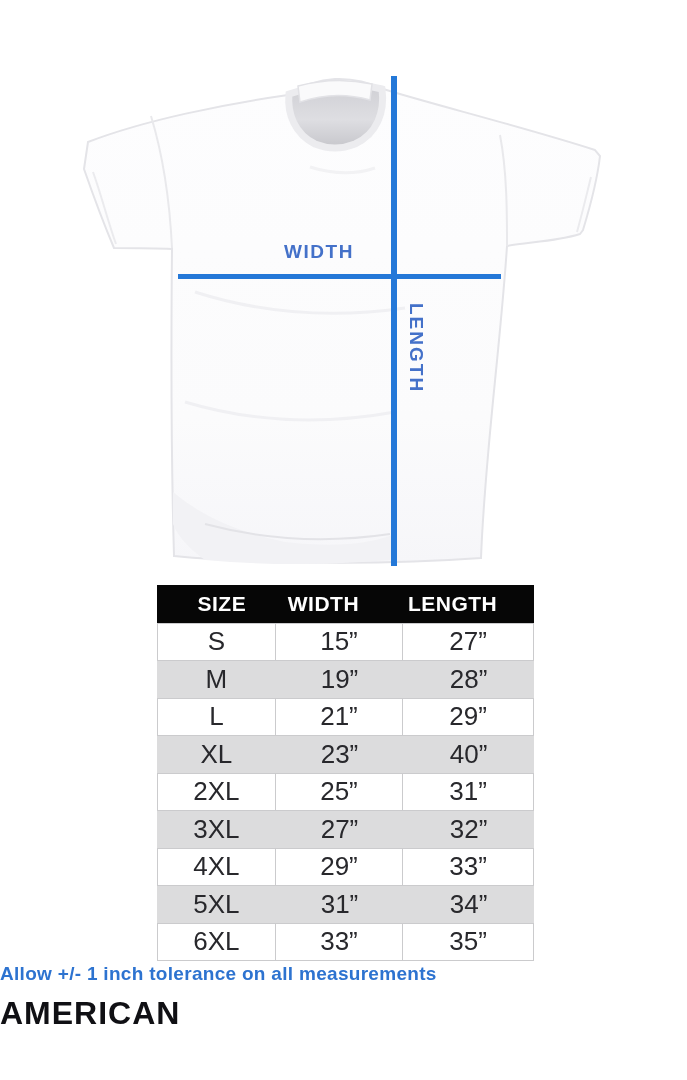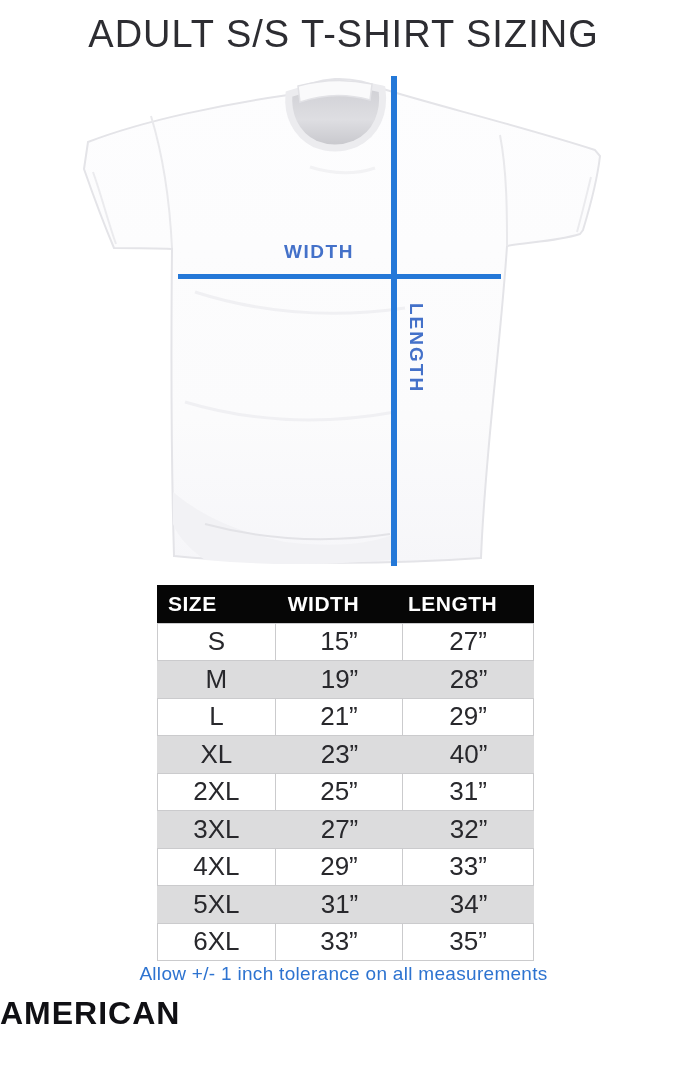--- a/index.html
+++ b/index.html
@@ -37,51 +37,50 @@
   
   .size-table { position:absolute; left:157px; top:585px; width:377px; }
   .thead {
     display:flex; height:38px; align-items:center;
     background:#060606; color:#ffffff;
     font-size:21px; font-weight:700; letter-spacing:0.5px;
   }
   .col-size   { width:31.5%; }
   .col-width  { width:33.8%; }
   .col-length { width:34.7%; }
-  .thead .col-size { padding-left:11px; text-align:left; }
+  .thead .col-size { padding-left:11px; text-align:center; }
   .thead .col-width, .thead .col-length { text-align:center; padding-right:32px; }
   .trow {
     display:flex; height:37.5px;
     font-size:26px; font-weight:300; color:#28282c;
   }
   .cell { display:flex; align-items:center; justify-content:center; }
   .trow.plain .cell { background:#ffffff; border-top:1px solid #cbcbcd; border-bottom:1px solid #cbcbcd; border-right:1px solid #cbcbcd; }
   .trow.plain .cell:first-child { border-left:1px solid #cbcbcd; }
   .trow.alt { background:#dcdcdd; }
 
   
   .tolerance-note {
-    position:absolute; top:963px; left:0; right:0; text-align:center;
-    font-size:19px; font-weight:400; letter-spacing:0.3px; color:#2d73d0;
+    position:absolute; top:963px; left:0; right:0; 
+    font-size:19px; font-weight:700; letter-spacing:0.3px; color:#2d73d0;
   }
   .brand-line1 {
     position:absolute; top:995px; left:0; right:0; text-align:left;
     font-size:32px; font-weight:800; letter-spacing:1px; color:#101014;
   }
   .brand-line2 {
     position:absolute; top:1030px; left:0; right:0; text-align:center;
     font-size:19px; font-weight:400; letter-spacing:11.5px; text-indent:11.5px; color:#202024;
   }
 </style>
 </head>
 <body>
 
 <div id="page">
 
-  <div class="page-title">ADULT S/S T-SHIRT SIZING</div>
 
   <div class="shirt-wrap">
     <svg width="560" height="500" viewBox="0 0 560 500">
       <defs>
         <linearGradient id="gshirt" x1="0" y1="0" x2="0" y2="1">
           <stop offset="0" stop-color="#fdfdfe"></stop>
           <stop offset="0.7" stop-color="#fbfbfc"></stop>
           <stop offset="1" stop-color="#f6f6f9"></stop>
         </linearGradient>
         <linearGradient id="gneck" x1="0" y1="0" x2="0" y2="1">

